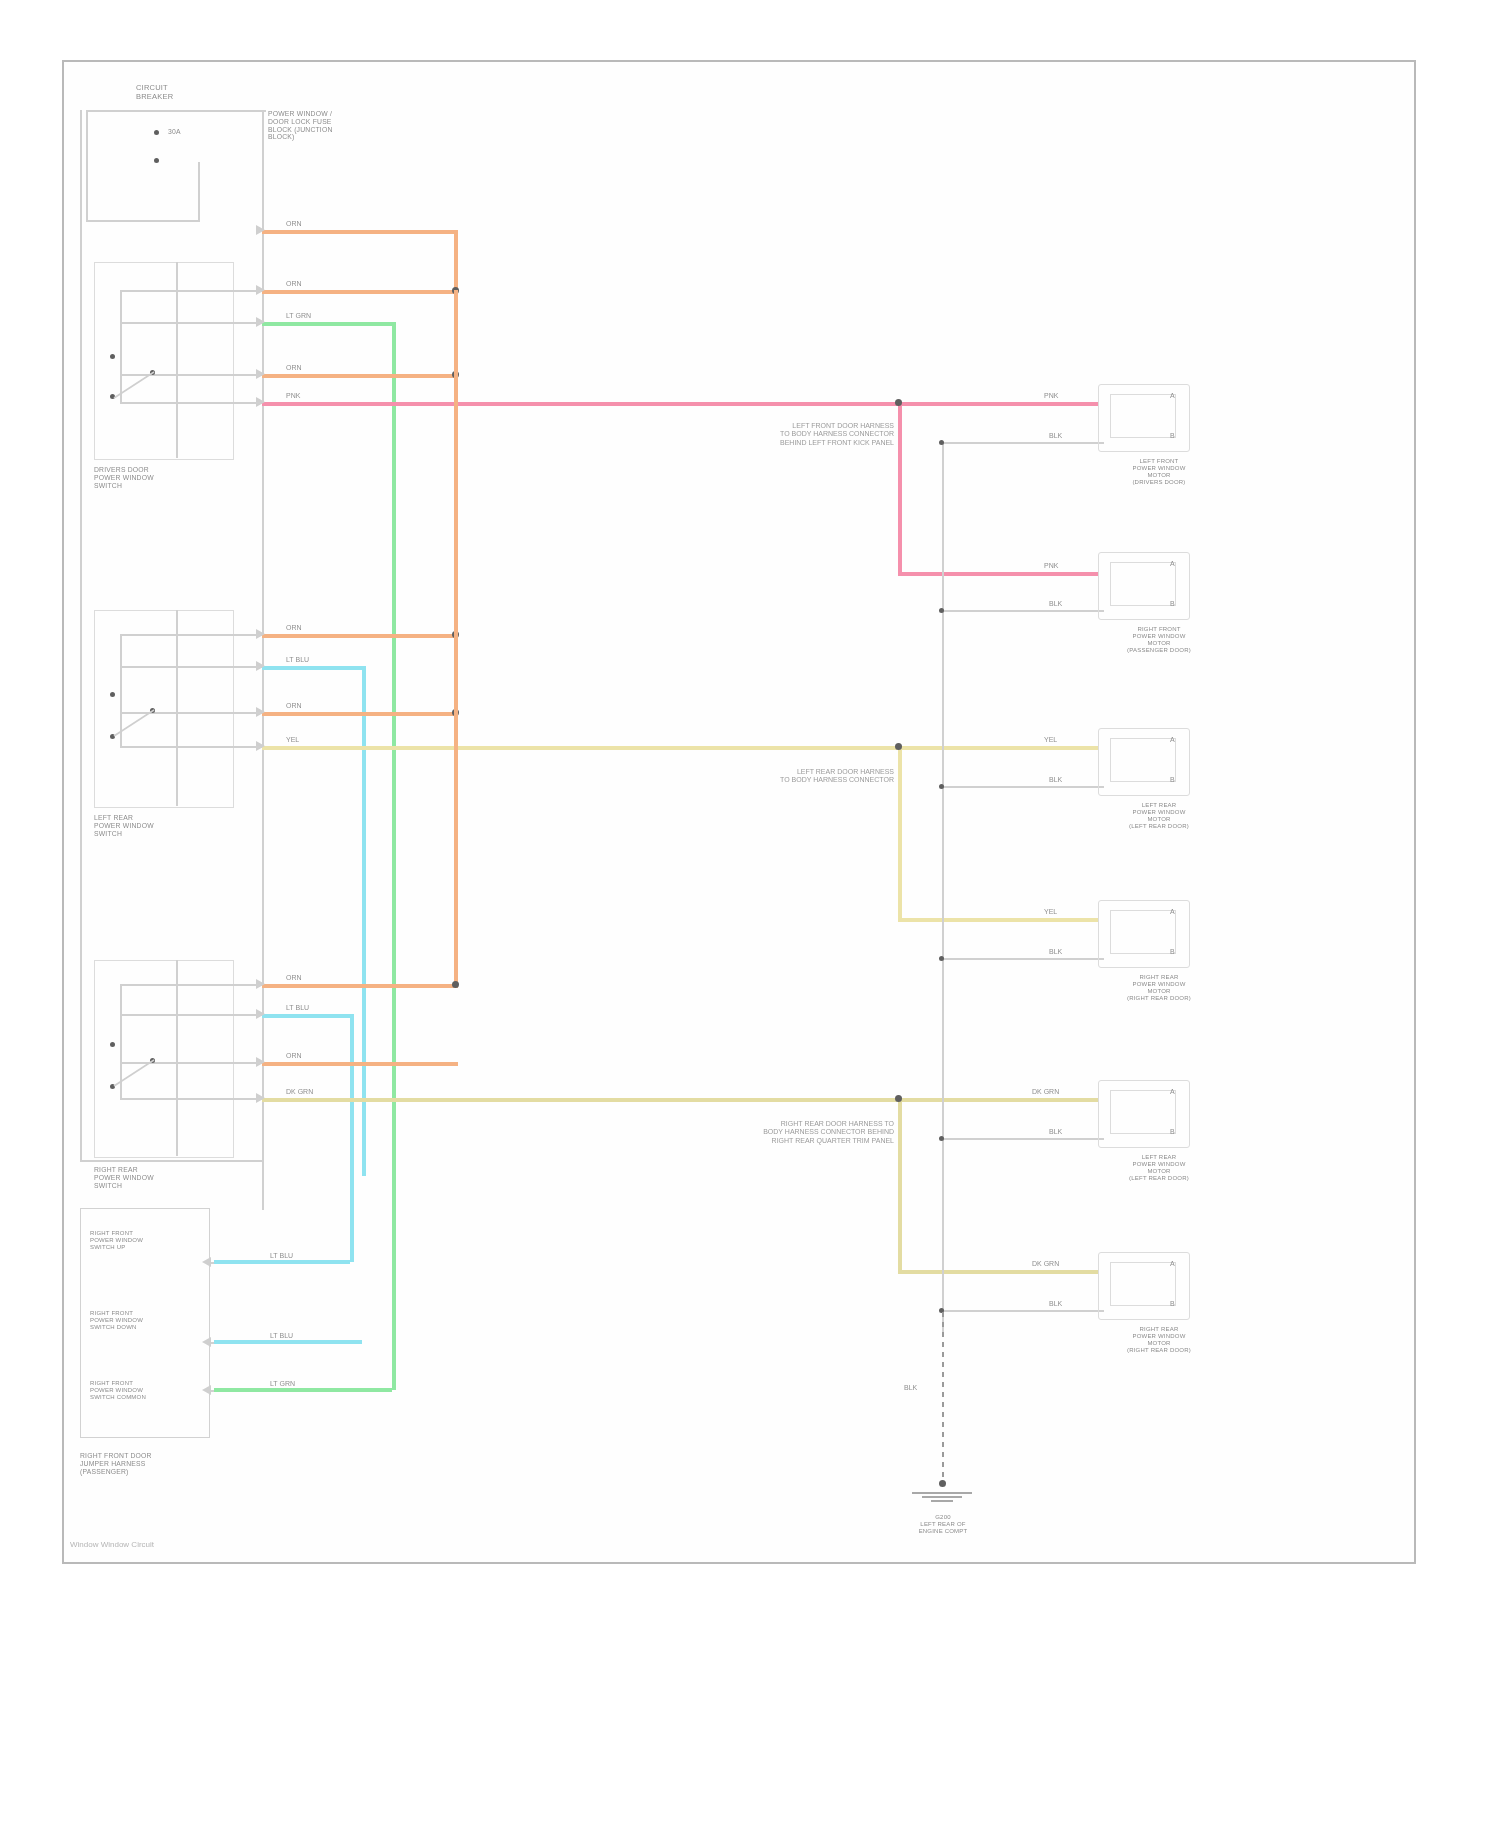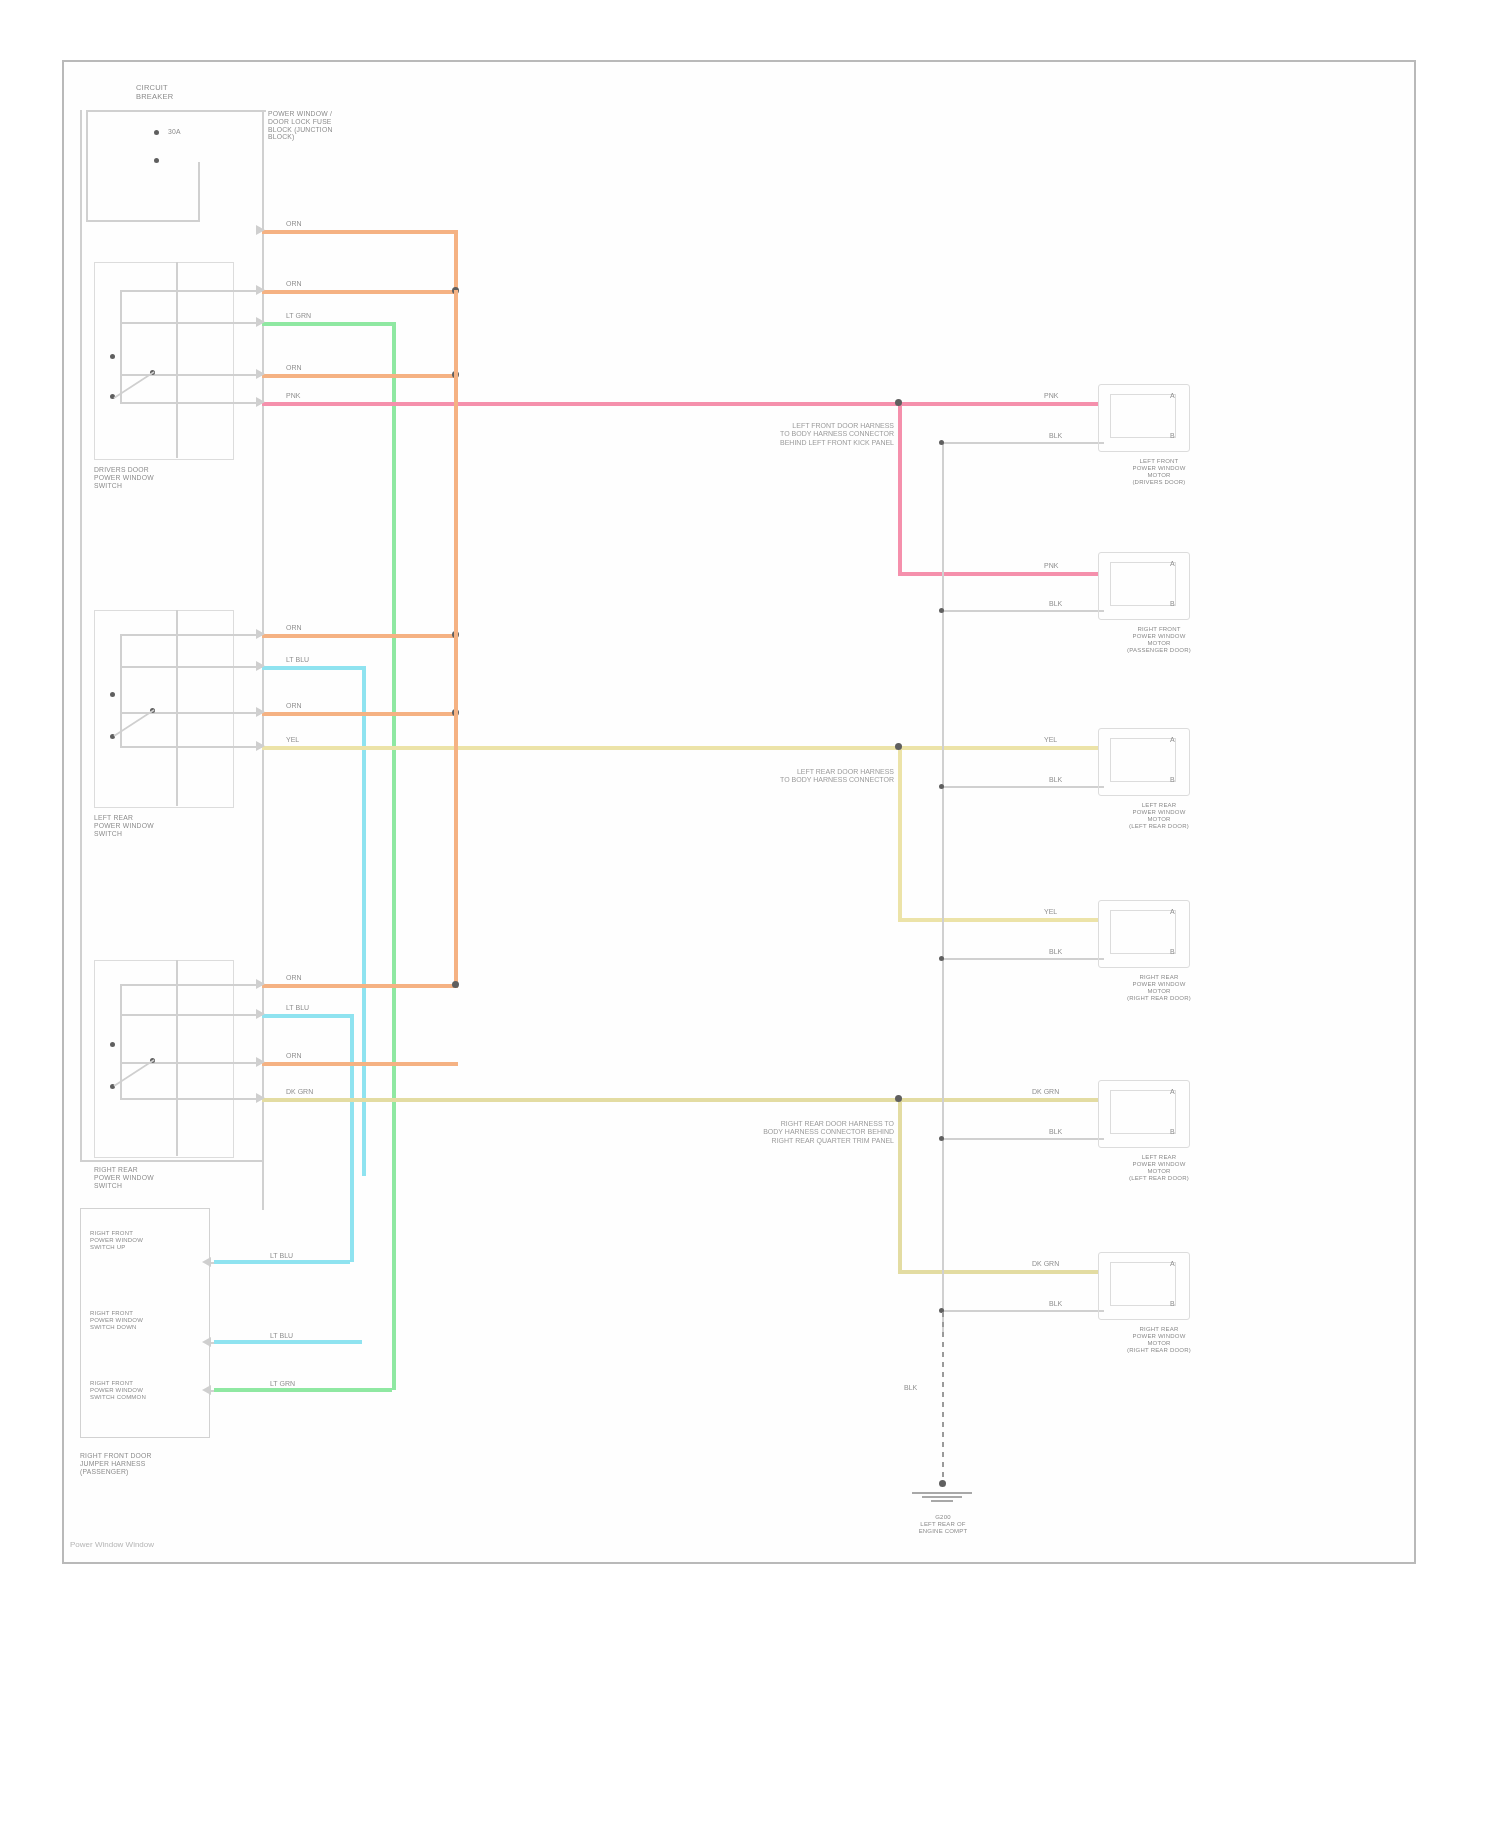--- a/index.html
+++ b/index.html
@@ -325,16 +325,16 @@
 
     <div class="note" style="left:630px;top:360px;width:200px;">LEFT FRONT DOOR HARNESS
 TO BODY HARNESS CONNECTOR
 BEHIND LEFT FRONT KICK PANEL</div>
     <div class="note" style="left:630px;top:706px;width:200px;">LEFT REAR DOOR HARNESS
 TO BODY HARNESS CONNECTOR</div>
     <div class="note" style="left:570px;top:1058px;width:260px;">RIGHT REAR DOOR HARNESS TO
 BODY HARNESS CONNECTOR BEHIND
 RIGHT REAR QUARTER TRIM PANEL</div>
 
-    <div class="footer" style="left:6px;top:1478px;">Power Window Window</div>
+    <div class="footer" style="left:6px;top:1478px;">Window Window Circuit</div>
 
   </div>
 </div>
 
 </body></html>

